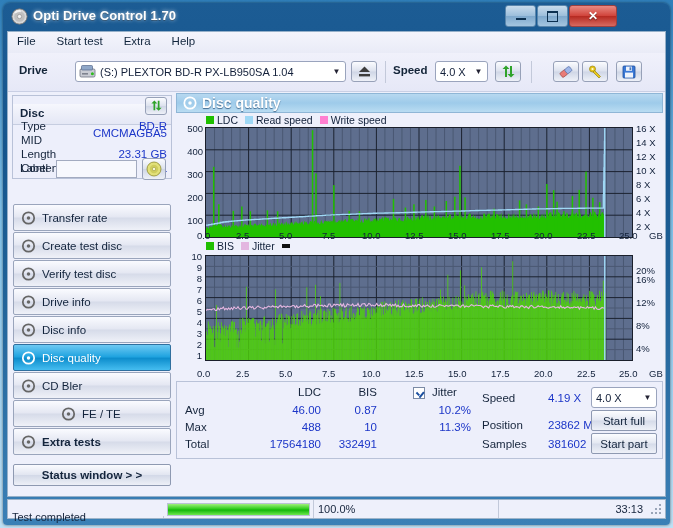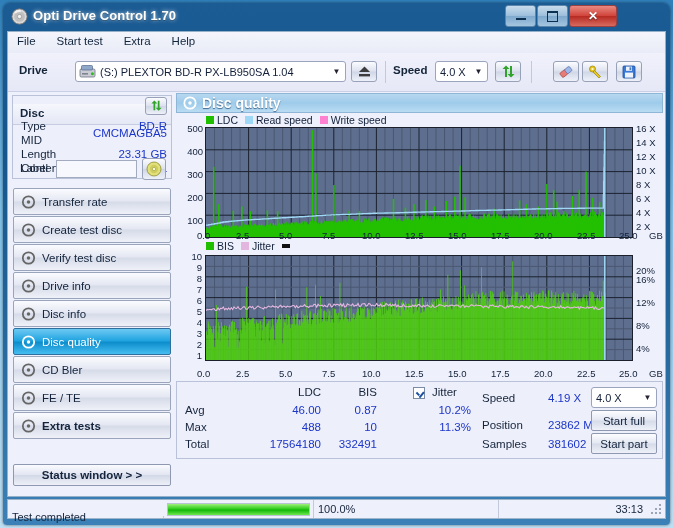--- a/index.html
+++ b/index.html
@@ -56,21 +56,21 @@
   
   .grpbox{position:absolute;border:1px solid #b9c2d8;background:#edeffb;box-sizing:border-box;}
   .disc-head{position:absolute;left:0;top:8px;width:100%;height:20px;
              background:linear-gradient(180deg,#f6f7fd,#e4e7f5);border-bottom:1px solid #c6cde0;}
   .drow{position:absolute;font-size:11.5px;color:#16253c;}
   .dval{position:absolute;font-size:11.5px;color:#1c36c8;text-align:right;}
 
   .navbtn{position:absolute;left:5px;width:158px;height:27px;box-sizing:border-box;
           border:1px solid #9aa5bc;border-radius:2px;
           background:linear-gradient(180deg,#fafbff,#e4e7f2 48%,#d6dbe9 52%,#eff1f8);
-          display:flex;align-items:center;}
+          display:flex;align-items:center;margin-top:16px;}
   .navbtn.sel{border:1px solid #2f6f9e;
           background:linear-gradient(180deg,#6ec9f3 0%,#21a4e0 46%,#0e8ecd 54%,#45bdf0 100%);}
   .navbtn .nl{font-size:11.5px;color:#13243c;}
   .navbtn.sel .nl{color:#fff;}
   .statusbtn{position:absolute;left:5px;box-sizing:border-box;
           border:1px solid #8e99b1;border-radius:2px;width:158px;height:22px;
           background:linear-gradient(180deg,#fafbff,#e2e6f1 48%,#d3d9e8 52%,#edf0f7);
           display:flex;align-items:center;justify-content:center;
           font-size:11.5px;font-weight:bold;color:#13243c;}
 
@@ -291,21 +291,21 @@
             </svg>
           <span class="nl">Disc quality</span>
         </div>
         <div class="navbtn" style="top:324px;">
           <svg width="15" height="14" viewBox="0 0 16 16" style="margin:0 6px 0 7px">
               <circle cx="8" cy="8" r="6.5" fill="none" stroke="#666" stroke-width="2"></circle>
               <circle cx="8" cy="8" r="2" fill="#666"></circle>
             </svg>
           <span class="nl">CD Bler</span>
         </div>
-        <div class="navbtn" style="top:352px;">
+        <div class="navbtn" style="top:352px;padding-left:40px;">
           <svg width="15" height="14" viewBox="0 0 16 16" style="margin:0 6px 0 7px">
               <circle cx="8" cy="8" r="6.5" fill="none" stroke="#666" stroke-width="2"></circle>
               <circle cx="8" cy="8" r="2" fill="#666"></circle>
             </svg>
           <span class="nl">FE / TE</span>
         </div>
         <div class="navbtn" style="top:380px;font-weight:bold;">
           <svg width="15" height="14" viewBox="0 0 16 16" style="margin:0 6px 0 7px">
               <circle cx="8" cy="8" r="6.5" fill="none" stroke="#666" stroke-width="2"></circle>
               <circle cx="8" cy="8" r="2" fill="#666"></circle>

